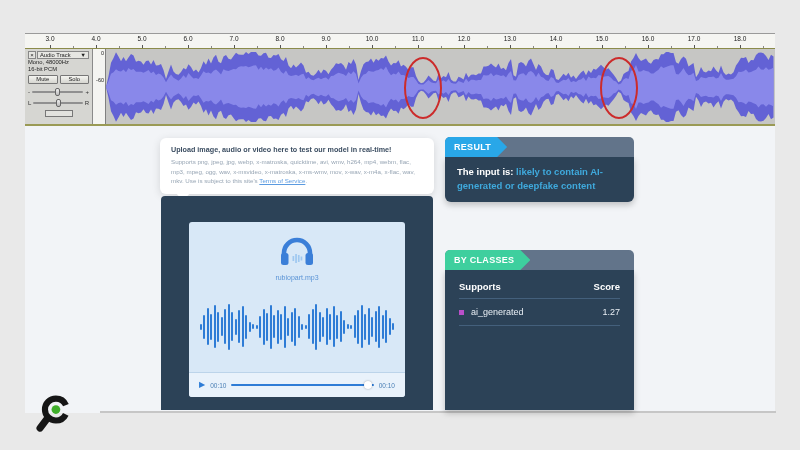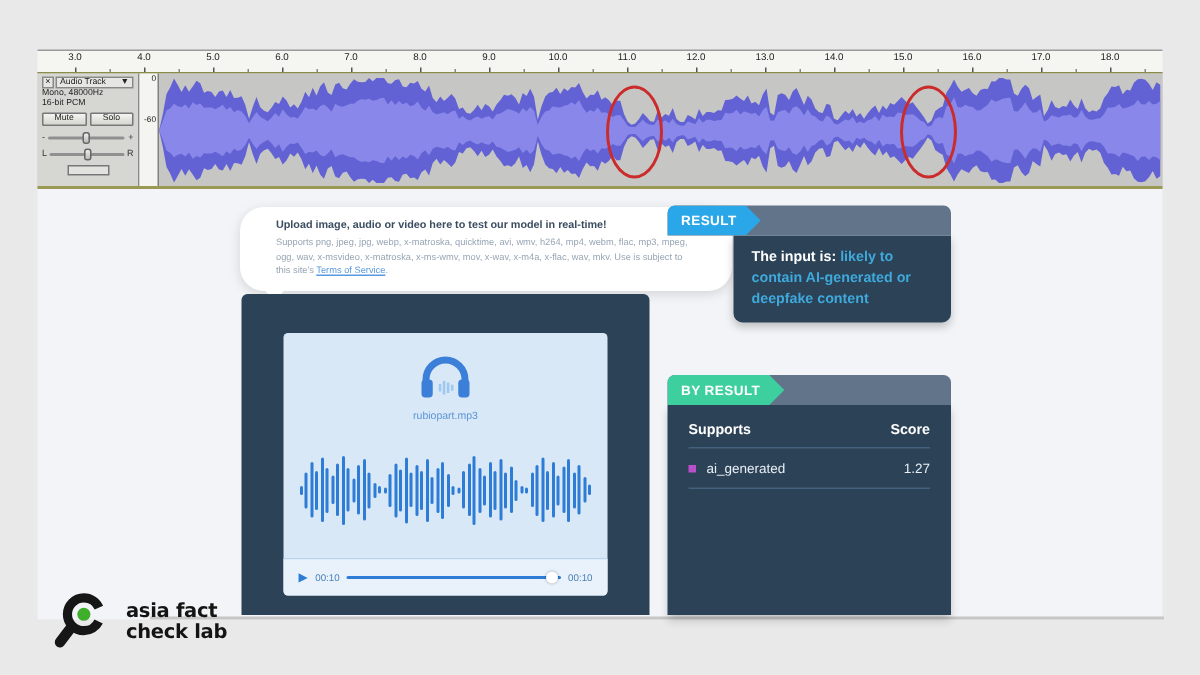--- a/index.html
+++ b/index.html
@@ -28,21 +28,21 @@
   .sknob{position:absolute;left:45%;top:-3px;width:5px;height:8px;background:linear-gradient(#eee,#bbb);border:1px solid #666;border-radius:2px;box-sizing:border-box;}
   .collapsebox{width:26px;height:5px;border:1px solid #777;margin:4px auto 0;background:#e2e2de;}
   .vruler{position:relative;width:13px;background:#f4f4f1;border-right:1px solid #808080;box-sizing:border-box;}
   .db{position:absolute;right:1px;font-size:5.5px;color:#222;}
   .db0{top:1px;} .db60{top:28px;}
   .wavewrap{position:relative;flex:1;background:#c6c6c4;overflow:hidden;}
   .wavewrap svg{position:absolute;left:0;top:0;}
   .anno{position:absolute;top:8px;width:38px;height:62px;border:2.5px solid #cc2b2b;border-radius:50%;box-sizing:border-box;}
 
   
-  .upload-card{position:absolute;left:160px;top:138px;width:328px;background:#ffffff;border-radius:16px;box-shadow:0 2px 8px rgba(0,0,0,.13);padding:7px 24px 8px;box-sizing:border-box;}
+  .upload-card{position:absolute;left:160px;top:138px;width:274px;background:#ffffff;border-radius:6px;box-shadow:0 2px 8px rgba(0,0,0,.13);padding:7px 11px 8px;box-sizing:border-box;}
   .up-title{font-size:7.2px;font-weight:bold;color:#3b4d61;margin-bottom:3px;}
   .up-body{font-size:6.2px;line-height:1.55;color:#97a5b4;}
   .tos{color:#5a9ae0;text-decoration:underline;cursor:pointer;}
   .tail{position:absolute;left:16px;bottom:-7px;width:0;height:0;border-left:7px solid transparent;border-right:7px solid transparent;border-top:8px solid #ffffff;}
 
   
   .player{position:absolute;left:161px;top:196px;width:272px;height:214px;background:#2c4257;border-radius:4px 4px 0 0;}
   .player-inner{position:absolute;left:28px;top:26px;width:216px;height:175px;background:#d8e8f7;border-radius:3px;display:flex;flex-direction:column;align-items:center;}
   .hp{margin-top:13px;}
   .fname{font-size:7px;color:#5b94d6;margin-top:6px;}
@@ -54,21 +54,21 @@
   .ptrack{position:relative;flex:1;height:2px;background:#2e7cd6;border-radius:1px;cursor:pointer;}
   .pknob{position:absolute;right:2px;top:-3px;width:8px;height:8px;border-radius:50%;background:#ffffff;box-shadow:0 0 2px rgba(0,0,0,.35);}
 
   
   .panel{position:absolute;left:445px;width:189px;}
   .result{top:137px;} .classes{top:250px;}
   .phead{position:relative;height:20px;background:#62748a;border-radius:5px 5px 0 0;}
   .ptag{position:absolute;left:0;top:0;height:20px;line-height:20px;padding:0 16px 0 9px;font-size:9px;font-weight:bold;color:#fff;letter-spacing:.3px;border-radius:5px 0 0 0;clip-path:polygon(0 0,calc(100% - 10px) 0,100% 50%,calc(100% - 10px) 100%,0 100%);}
   .ptag.blue{background:#29a7e8;} .ptag.green{background:#3ecf9e;}
   .pbody{background:#2c4257;box-shadow:0 3px 6px rgba(0,0,0,.22);}
-  .result .pbody{border-radius:0 0 6px 6px;padding:8px 12px 9px;margin-left:44px;}
+  .result .pbody{border-radius:0 0 6px 6px;padding:8px 12px 9px;}
   .verdict{margin:0;font-size:9.5px;line-height:1.45;font-weight:bold;}
   .vw{color:#ffffff;} .vc{color:#3fa9dc;}
   .score{font-size:30px;font-weight:bold;color:#41aee3;text-align:right;padding-right:4px;margin-top:1px;}
   .classesbody{height:140px;padding:4px 14px 0;box-sizing:border-box;border-radius:0;}
   .crow{display:flex;align-items:center;padding:8px 0;font-size:9px;color:#e8eef4;border-bottom:1px solid #44607c;}
   .crow.chead{font-weight:bold;font-size:9.5px;color:#ffffff;padding:7px 0 6px;}
   .crow .cname{flex:1;} .crow .cscore{text-align:left;}
   .swatch{width:5px;height:5px;background:#b94fc9;margin-right:7px;display:inline-block;}
 
   
@@ -278,21 +278,21 @@
     </div>
     <div class="pbody">
       <p class="verdict">
         <span class="vw">The input is: </span><span class="vc">likely to contain AI-generated or deepfake content</span>
       </p>
     </div>
   </div>
 
   <div class="panel classes">
     <div class="phead">
-      <span class="ptag green">BY RESULT</span>
+      <span class="ptag green">BY CLASSES</span>
     </div>
     <div class="pbody classesbody">
       <div class="crow chead">
         <span class="cname">Supports</span>
         <span class="cscore">Score</span>
       </div>
       <div id="classrows">
           <div class="crow">
             <span class="swatch"></span>
             <span class="cname">ai_generated</span>
@@ -301,19 +301,15 @@
         </div>
     </div>
   </div>
 
   <div class="logo">
     <svg width="44" height="46" viewBox="0 0 40 42">
       <circle cx="19" cy="16" r="10" fill="none" stroke="#161616" stroke-width="5.6" stroke-dasharray="53.8 9" stroke-dashoffset="58.3"></circle>
       <circle cx="19" cy="16" r="4" fill="#3fae2a"></circle>
       <line x1="10.5" y1="25" x2="4.5" y2="33" stroke="#161616" stroke-width="6.4" stroke-linecap="round"></line>
     </svg>
-    <div class="logotext">
-      <div>asia fact</div>
-      <div>check lab</div>
-    </div>
   </div>
 
 </div>
 
 </body></html>

